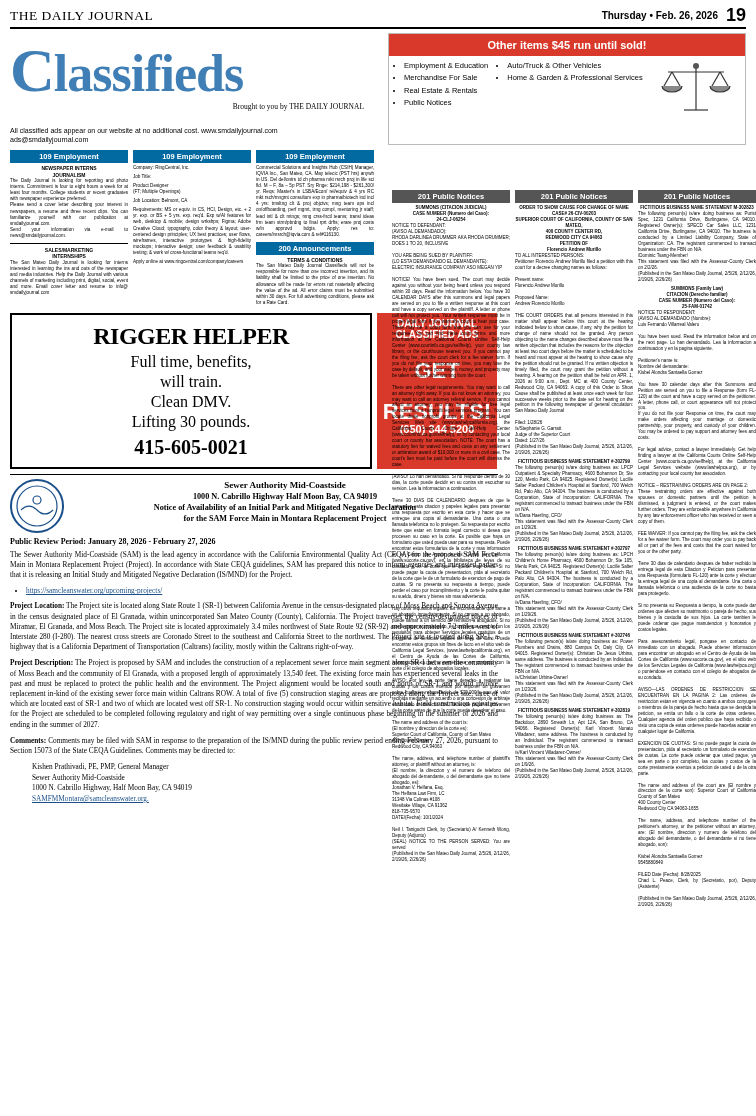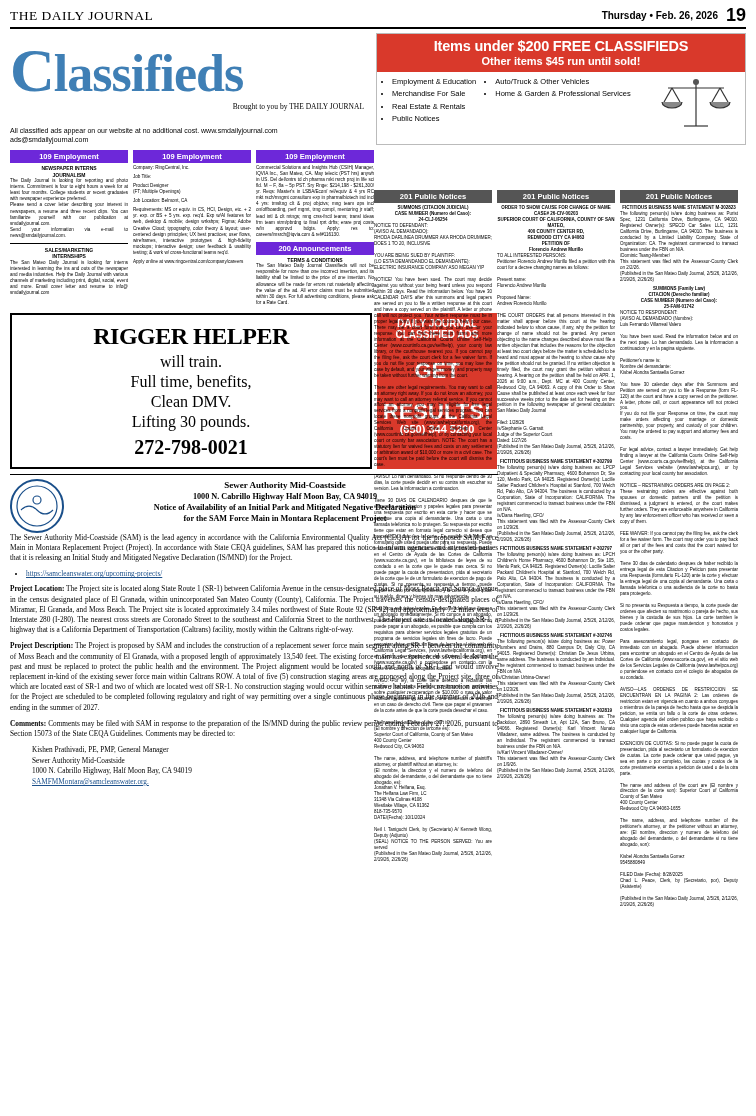--- a/index.html
+++ b/index.html
@@ -19,21 +19,21 @@
   .masthead {
     display:flex; align-items:flex-end; justify-content:space-between;
     border-bottom: 2px solid #000; padding-bottom:3px; margin-bottom:4px;
   }
   .masthead-title { font-family:"Liberation Serif", serif; font-size:13.5px; letter-spacing:0.5px; font-weight:normal; }
   .masthead-right { display:flex; align-items:center; gap:8px; }
   .masthead-date { font-family:"Liberation Sans", sans-serif; font-size:10px; font-weight:bold; }
   .masthead-page { font-family:"Liberation Sans", sans-serif; font-size:18px; font-weight:bold; line-height:1; }
 
   
-  .banner { display:flex; gap:6px; height:112px; margin-bottom:5px; }
+  .banner { display:flex; gap:18px; height:112px; margin-bottom:5px; }
   .banner-left { width:360px; position:relative; }
   .classifieds-word {
     font-family:"Liberation Serif", serif;
     font-size:52px; font-weight:bold; color:#3f7fb5; letter-spacing:-1px;
     line-height:1; margin-top:6px;
   }
   .classifieds-word .cap { font-size:62px; }
   .brought { font-size:7.5px; text-align:right; margin-top:1px; padding-right:6px; font-family:"Liberation Serif", serif;}
   .banner-left-foot { font-family:"Liberation Sans", sans-serif; font-size:7px; line-height:1.25; margin-top:16px; }
 
@@ -44,21 +44,21 @@
   .promo-body { display:flex; padding:4px 6px;justify-content:center; }
   .promo-list { font-family:"Liberation Sans", sans-serif; font-size:7.5px; line-height:1.65; }
   .promo-list ul { margin:0; padding-left:9px; }
   .promo-cols { display:flex; gap:10px; flex:1; }
   .scale-art { width:86px; display:flex; align-items:center; justify-content:center; }
 
   
   .cols { display:flex; gap:5px; }
   .col { width:118px; }
   .colhead {
-    background:#6d28d9; color:#fff; text-align:center; font-family:"Liberation Sans", sans-serif;
+    background:#0369a1; color:#fff; text-align:center; font-family:"Liberation Sans", sans-serif;
     font-size:7.5px; font-weight:bold; padding:2px 0; margin-bottom:2px;
   }
   .ad { font-family:"Liberation Sans", sans-serif; font-size:4.6px; line-height:1.32; text-align:justify; margin-bottom:4px; }
   .ad .t { font-weight:bold; text-align:center; display:block; font-size:5px; }
   .ad p { margin:0 0 3px 0; }
   .rule { border-top:1px solid #000; margin:3px 0; }
 
   
   .bigbox { display:flex; gap:5px; margin-top:3px; }
   .rigger {
@@ -82,21 +82,21 @@
   .sam-headtext .n1 { font-weight:bold; font-size:9px; }
   .sam-headtext .n2 { font-weight:bold; }
   .sam-period { font-weight:bold; font-size:8px; margin:4px 0 4px 0; }
   .sam p { font-size:7.3px; line-height:1.4; text-align:justify; margin:0 0 6px 0; }
   .sam .lnk { color:#1a4f8a; text-decoration:underline; }
   .sam .hd { font-weight:bold; }
   .sam ul { margin:0 0 6px 0; padding-left:16px; }
   .sam .sig { font-size:7.3px; line-height:1.45; margin-left:22px; }
 
   
-  .legal-cols { position:absolute; top:190px; right:18px; display:flex; gap:5px; }
+  .legal-cols { position:absolute; top:190px; right:0; display:flex; gap:5px; }
   .lcol { width:118px; }
   .lhead { background:#555; color:#fff; text-align:center; font-family:"Liberation Sans", sans-serif; font-size:7.5px; font-weight:bold; padding:2px 0; margin-bottom:2px; }
   .ltext { font-family:"Liberation Sans", sans-serif; font-size:4.5px; line-height:1.33; text-align:justify; }
   .ltext p { margin:0 0 3px 0; }
   .ltext .t { font-weight:bold; text-align:center; display:block; }
 </style>
 </head>
 <body>
 
 <div class="page">
@@ -113,21 +113,20 @@
     <div class="banner-left">
       <div class="classifieds-word"><span class="cap">C</span><span>lassifieds</span></div>
       <div class="brought">Brought to you by THE DAILY JOURNAL</div>
       <div class="banner-left-foot">
         <div>All classified ads appear on our website at no additional cost. www.smdailyjournal.com</div>
         <div>ads@smdailyjournal.com</div>
       </div>
     </div>
     <div class="banner-right">
       <div class="promo-top">
-        <div class="l1">Items under $200 FREE CLASSIFIEDS</div>
         <div class="l2">Other items $45 run until sold!</div>
       </div>
       <div class="promo-body">
         <div class="promo-cols">
           <div class="promo-list">
             <ul>
               <li>Employment &amp; Education</li>
               <li>Merchandise For Sale</li>
               <li>Real Estate &amp; Rentals</li>
               <li>Public Notices</li>
@@ -200,25 +199,25 @@
       <div class="ad">
         <span class="t">TERMS &amp; CONDITIONS</span>
         <p>The San Mateo Daily Journal Classifieds will not be responsible for more than one incorrect insertion, and its liability shall be limited to the price of one insertion. No allowance will be made for errors not materially affecting the value of the ad. All error claims must be submitted within 30 days. For full advertising conditions, please ask for a Rate Card.</p>
       </div>
     </div>
   </div>
 
   <div class="bigbox">
     <div class="rigger">
       <h2>RIGGER HELPER</h2>
+      <div class="l">Full time, benefits,</div>
       <div class="l">will train.</div>
-      <div class="l">Full time, benefits,</div>
       <div class="l">Clean DMV.</div>
       <div class="l">Lifting 30 pounds.</div>
-      <div class="phone">272-798-0021</div>
+      <div class="phone">415-605-0021</div>
     </div>
     <div class="djbox">
       <div class="a">DAILY JOURNAL</div>
       <div class="a">CLASSIFIED ADS</div>
       <div class="b">GET</div>
       <div class="b">RESULTS!</div>
       <div class="c">(650) 344 5200</div>
     </div>
   </div>
 
@@ -231,20 +230,21 @@
           <circle cx="22" cy="16" r="4" fill="none" stroke="#1a4f8a" stroke-width="1.2"></circle>
         </svg>
       </div>
       <div class="sam-headtext">
         <div class="n1">Sewer Authority Mid-Coastside</div>
         <div class="n2">1000 N. Cabrillo Highway Half Moon Bay, CA 94019</div>
         <div class="n2">Notice of Availability of an Initial Park and Mitigated Negative Declaration</div>
         <div class="n2">for the SAM Force Main in Montara Replacement Project</div>
       </div>
     </div>
+    <div class="sam-period">Public Review Period: January 28, 2026 - February 27, 2026</div>
     <p>The Sewer Authority Mid-Coastside (SAM) is the lead agency in accordance with the California Environmental Quality Act (CEQA) for the proposed SAM Force Main in Montara Replacement Project (Project). In accordance with State CEQA guidelines, SAM has prepared this notice to inform agencies and interested parties that it is releasing an Initial Study and Mitigated Negative Declaration (IS/MND) for the Project.</p>
     <ul>
       <li style="font-size:7.3px;"><span class="lnk">https://samcleanswater.org/upcoming-projects/</span></li>
     </ul>
     <p><span class="hd">Project Location:</span><span> The Project site is located along State Route 1 (SR-1) between California Avenue in the census-designated place of Moss Beach and Sonora Avenue in the census designated place of El Granada, within unincorporated San Mateo County (County), California. The Project traverses the census-designated places of Miramar, El Granada, and Moss Beach. The Project site is located approximately 3.4 miles northwest of State Route 92 (SR-92) and approximately 7.2 miles west of Interstate 280 (I-280). The nearest cross streets are Coronado Street to the southeast and California Street to the northwest. The Project site is located along SR-1, a highway that is a California Department of Transportation (Caltrans) facility, mostly within the Caltrans right-of-way.</span></p>
     <p><span class="hd">Project Description:</span><span> The Project is proposed by SAM and includes the construction of a replacement sewer force main segment along SR-1 between the community of Moss Beach and the community of El Granada, with a proposed length of approximately 13,540 feet. The existing force main has experienced several leaks in the past and must be replaced to protect the public health and the environment. The Project alignment would be located south and north of SR-1 and would involve replacement in-kind of the existing sewer force main within Caltrans ROW. A total of five (5) construction staging areas are proposed along the Project site, three of which are located east of SR-1 and two of which are located west off SR-1. No construction staging would occur within sensitive habitat. Field construction activities for the Project are scheduled to be completed following regulatory and right of way permitting over a single continuous phase beginning in the summer of 2026 and ending in the summer of 2027.</span></p>
     <p><span class="hd">Comments:</span><span> Comments may be filed with SAM in response to the preparation of the IS/MND during the public review period ending February 27, 2026, pursuant to Section 15073 of the State CEQA Guidelines. Comments may be directed to:</span></p>
     <div class="sig">
       <div>Kishen Prathivadi, PE, PMP, General Manager</div>
       <div>Sewer Authority Mid-Coastside</div>

